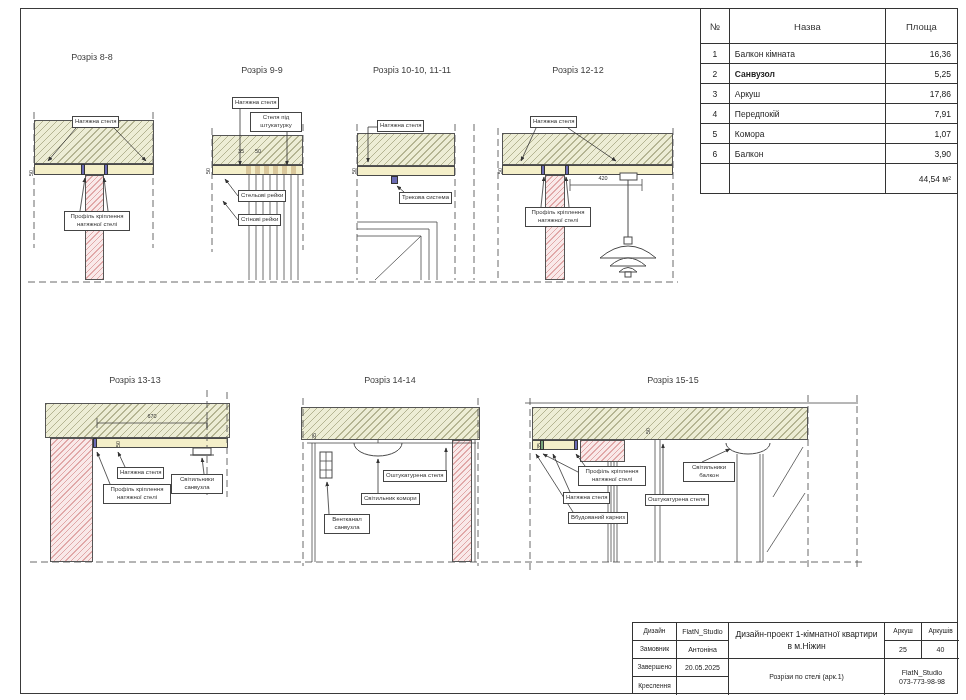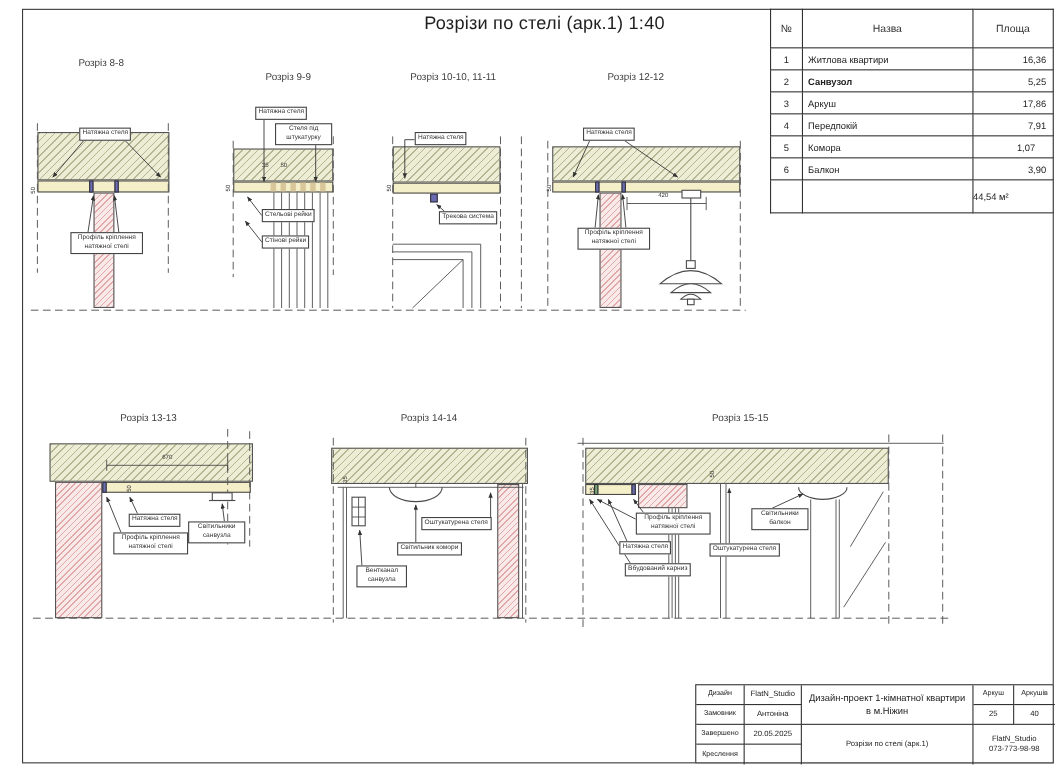--- a/index.html
+++ b/index.html
@@ -33,21 +33,20 @@
   .tb>div.nbr{border-right:none;}
   .tb>div.nbb{border-bottom:none;}
 </style>
 </head>
 <body>
 
 <div class="sheet">
 
   <div class="frame" style="left:20px;top:8px;width:936px;height:684px;"></div>
 
-  <div class="main-title" style="left:330px;top:12px;width:330px;">Розрізи по стелі (арк.1) 1:40</div>
 
   <div class="sec-title" style="left:42px;top:52px;width:100px;">Розріз 8-8</div>
   <div class="sec-title" style="left:212px;top:65px;width:100px;">Розріз 9-9</div>
   <div class="sec-title" style="left:352px;top:65px;width:120px;">Розріз 10-10, 11-11</div>
   <div class="sec-title" style="left:528px;top:65px;width:100px;">Розріз 12-12</div>
   <div class="sec-title" style="left:85px;top:375px;width:100px;">Розріз 13-13</div>
   <div class="sec-title" style="left:340px;top:375px;width:100px;">Розріз 14-14</div>
   <div class="sec-title" style="left:623px;top:375px;width:100px;">Розріз 15-15</div>
 
   <div class="hatch-slab" style="left:34px;top:120px;width:120px;height:44px;"></div>
@@ -200,52 +199,52 @@
 
   <table class="room-table" style="left:700px;top:8px;width:258px;">
     <tbody>
         <tr style="height:35px;">
       <th style="width:30px;">№</th>
       <th style="width:168px;">Назва</th>
       <th style="width:76px;">Площа</th>
     </tr>
     <tr style="height:20px;">
       <td style="text-align:center;">1</td>
-      <td style="padding-left:5px;">Житлова квартири</td>
+      <td style="padding-left:5px;">Балкон кімната</td>
       <td style="text-align:right;padding-right:6px;">16,36</td>
     </tr>
     <tr style="height:20px;">
       <td style="text-align:center;">2</td>
       <td style="padding-left:5px;font-weight:bold;">Санвузол</td>
       <td style="text-align:right;padding-right:6px;">5,25</td>
     </tr>
     <tr style="height:20px;">
       <td style="text-align:center;">3</td>
       <td style="padding-left:5px;">Аркуш</td>
       <td style="text-align:right;padding-right:6px;">17,86</td>
     </tr>
     <tr style="height:20px;">
       <td style="text-align:center;">4</td>
       <td style="padding-left:5px;">Передпокій</td>
       <td style="text-align:right;padding-right:6px;">7,91</td>
     </tr>
     <tr style="height:20px;">
       <td style="text-align:center;">5</td>
       <td style="padding-left:5px;">Комора</td>
-      <td style="text-align:right;padding-right:16px;">1,07</td>
+      <td style="text-align:right;padding-right:6px;">1,07</td>
     </tr>
     <tr style="height:20px;">
       <td style="text-align:center;">6</td>
       <td style="padding-left:5px;">Балкон</td>
       <td style="text-align:right;padding-right:6px;">3,90</td>
     </tr>
     <tr style="height:30px;">
       <td></td>
       <td></td>
-      <td style="padding-right:24px;">44,54 м²</td>
+      <td style="text-align:right;padding-right:6px;">44,54 м²</td>
     </tr>
   </tbody>
     </table>
 
   <div class="tb" style="left:632px;top:622px;width:326px;height:72px;">
     <div style="grid-column:1;grid-row:1;">Дизайн</div>
     <div style="grid-column:2;grid-row:1;font-size:7px;">FlatN_Studio</div>
     <div style="grid-column:3;grid-row:1 / span 2;font-size:8.5px;padding:0 6px;">Дизайн-проект 1-кімнатної квартири в м.Ніжин</div>
     <div style="grid-column:4;grid-row:1;">Аркуш</div>
     <div class="nbr" style="grid-column:5;grid-row:1;">Аркушів</div>

